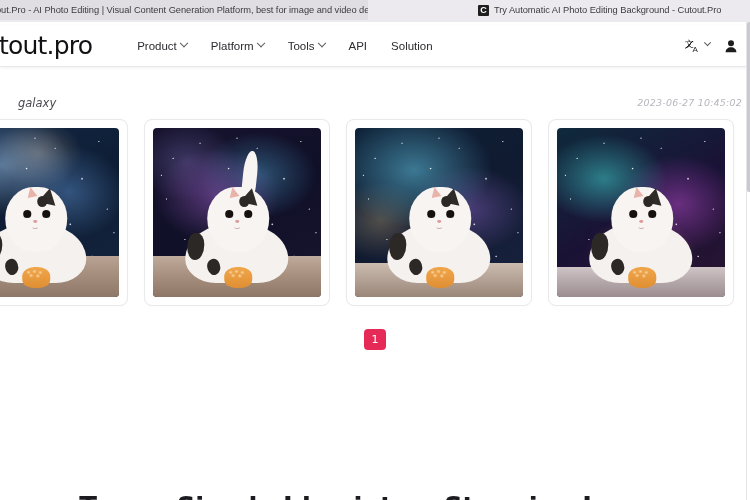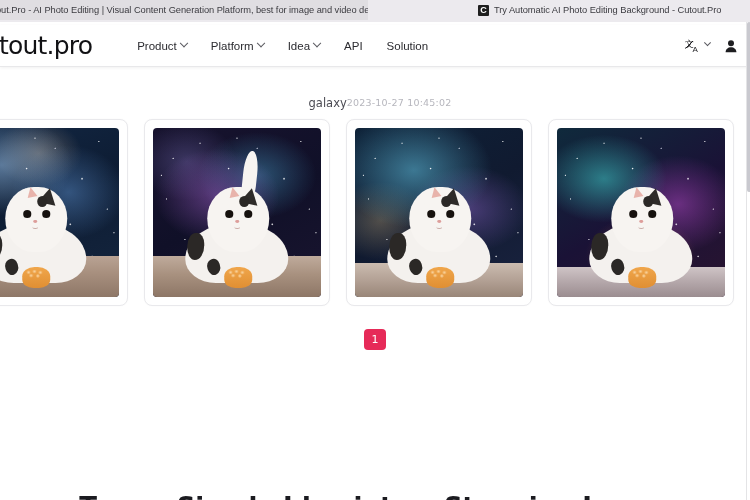--- a/index.html
+++ b/index.html
@@ -117,23 +117,24 @@
     padding-right: 12px;
   }
   .lang-wrap { display: flex; align-items: center; gap: 3px; cursor: pointer; }
   .icon-svg { display: block; }
 
   
   .main { background: #ffffff; }
   .meta-row {
     display: flex;
     align-items: center;
-    justify-content: center;
+    justify-content: space-between;
     padding: 27px 0 0 12px;
     height: 44px;
+    font-style: italic;
   }
   .job-name {
     font-size: 11.5px;
     color: #4a4a52;
     margin-left: 6px;
     font-family: "DejaVu Sans", sans-serif;
   }
   .job-time {
     font-size: 9.5px;
     color: #b6b6bd;
@@ -388,21 +389,21 @@
     <div class="nav">
       <div class="nav-item">
         <span>Product</span>
         <span class="chev"></span>
       </div>
       <div class="nav-item">
         <span>Platform</span>
         <span class="chev"></span>
       </div>
       <div class="nav-item">
-        <span>Idea</span>
+        <span>Tools</span>
         <span class="chev"></span>
       </div>
       <div class="nav-item">
         <span>API</span>
       </div>
       <div class="nav-item">
         <span>Solution</span>
       </div>
     </div>
 
@@ -419,21 +420,21 @@
         <circle cx="7" cy="4.2" r="3" fill="#1d1d20"></circle>
         <path d="M1.6 13.2c0-3 2.4-5 5.4-5s5.4 2 5.4 5z" fill="#1d1d20"></path>
       </svg>
     </div>
   </div>
 
   <div class="main">
 
     <div class="meta-row">
       <div class="job-name">galaxy</div>
-      <div class="job-time">2023-10-27 10:45:02</div>
+      <div class="job-time">2023-06-27 10:45:02</div>
     </div>
 
     <div class="cards-row">
 
       <div class="card">
         <div class="card-img">
           <div class="gx gx1"></div>
           <div class="gx-stars"></div>
           <div class="ground"></div>
           <div class="cat">

